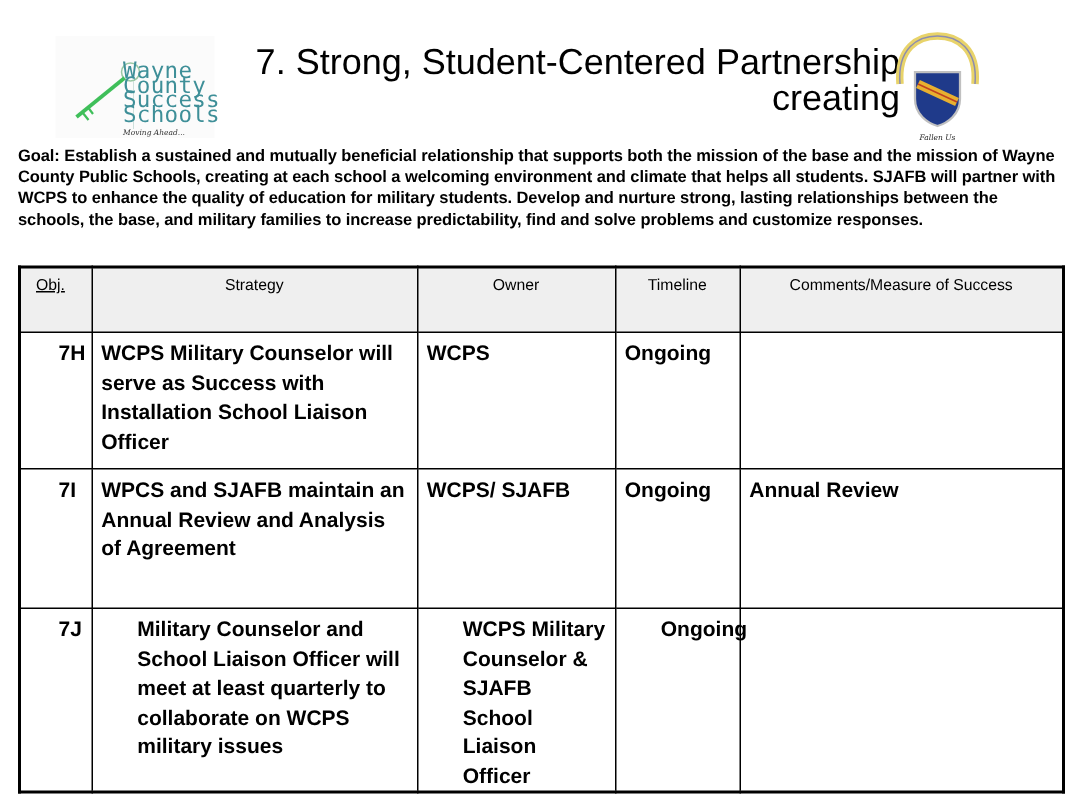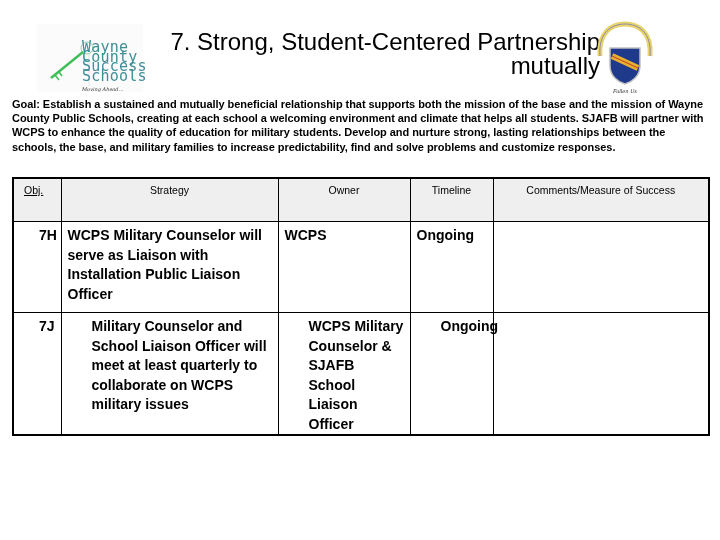--- a/index.html
+++ b/index.html
@@ -37,21 +37,21 @@
     <div>Wayne</div>
     <div>County</div>
     <div>Success</div>
     <div>Schools</div>
   </div>
   <div class="tag">Moving Ahead...</div>
 </div>
 
 <div class="title">
   <div>7. Strong, Student-Centered Partnership</div>
-  <div>mutually</div>
+  <div>creating</div>
 </div>
 
 <svg class="logo-right" viewBox="0 0 66 76">
   <path d="M8 36 C6 12, 20 4, 33 4 C46 4, 60 12, 58 36" fill="none" stroke="#e8d36a" stroke-width="5"></path>
   <path d="M8 36 C6 12, 20 4, 33 4 C46 4, 60 12, 58 36" fill="none" stroke="#8c8cb0" stroke-width="1"></path>
   <path d="M18 28 L48 28 L48 46 C48 56, 40 62, 33 64 C26 62, 18 56, 18 46 Z" fill="#1f3a8a" stroke="#c0c0c0" stroke-width="1.5"></path>
   <path d="M20 36 L46 48" stroke="#e8b030" stroke-width="6"></path>
   <path d="M20 36 L46 48" stroke="#c04020" stroke-width="1"></path>
   <text x="33" y="73" font-size="5" text-anchor="middle" font-family="DejaVu Serif, serif" font-style="italic" fill="#222">Fallen Us</text>
 </svg>
@@ -71,24 +71,31 @@
       <th class="obj">Obj.</th>
       <th>Strategy</th>
       <th>Owner</th>
       <th>Timeline</th>
       <th>Comments/Measure of Success</th>
     </tr>
   </thead>
   <tbody>
     <tr class="r1">
       <td class="objc">7H</td>
-      <td>WCPS Military Counselor will serve as Liaison with Installation Public Liaison Officer</td>
+      <td>WCPS Military Counselor will serve as Success with Installation School Liaison Officer</td>
       <td>WCPS</td>
       <td>Ongoing</td>
       <td></td>
+    </tr>
+    <tr class="r2">
+      <td class="objc">7I</td>
+      <td>WPCS and SJAFB maintain an Annual Review and Analysis of Agreement</td>
+      <td>WCPS/ SJAFB</td>
+      <td>Ongoing</td>
+      <td>Annual Review</td>
     </tr>
     <tr class="r3">
       <td class="objc">7J</td>
       <td>Military Counselor and School Liaison Officer will meet at least quarterly to collaborate on WCPS military issues</td>
       <td>WCPS Military Counselor &amp; SJAFB School Liaison Officer</td>
       <td>Ongoing</td>
       <td></td>
     </tr>
   </tbody>
 </table>

